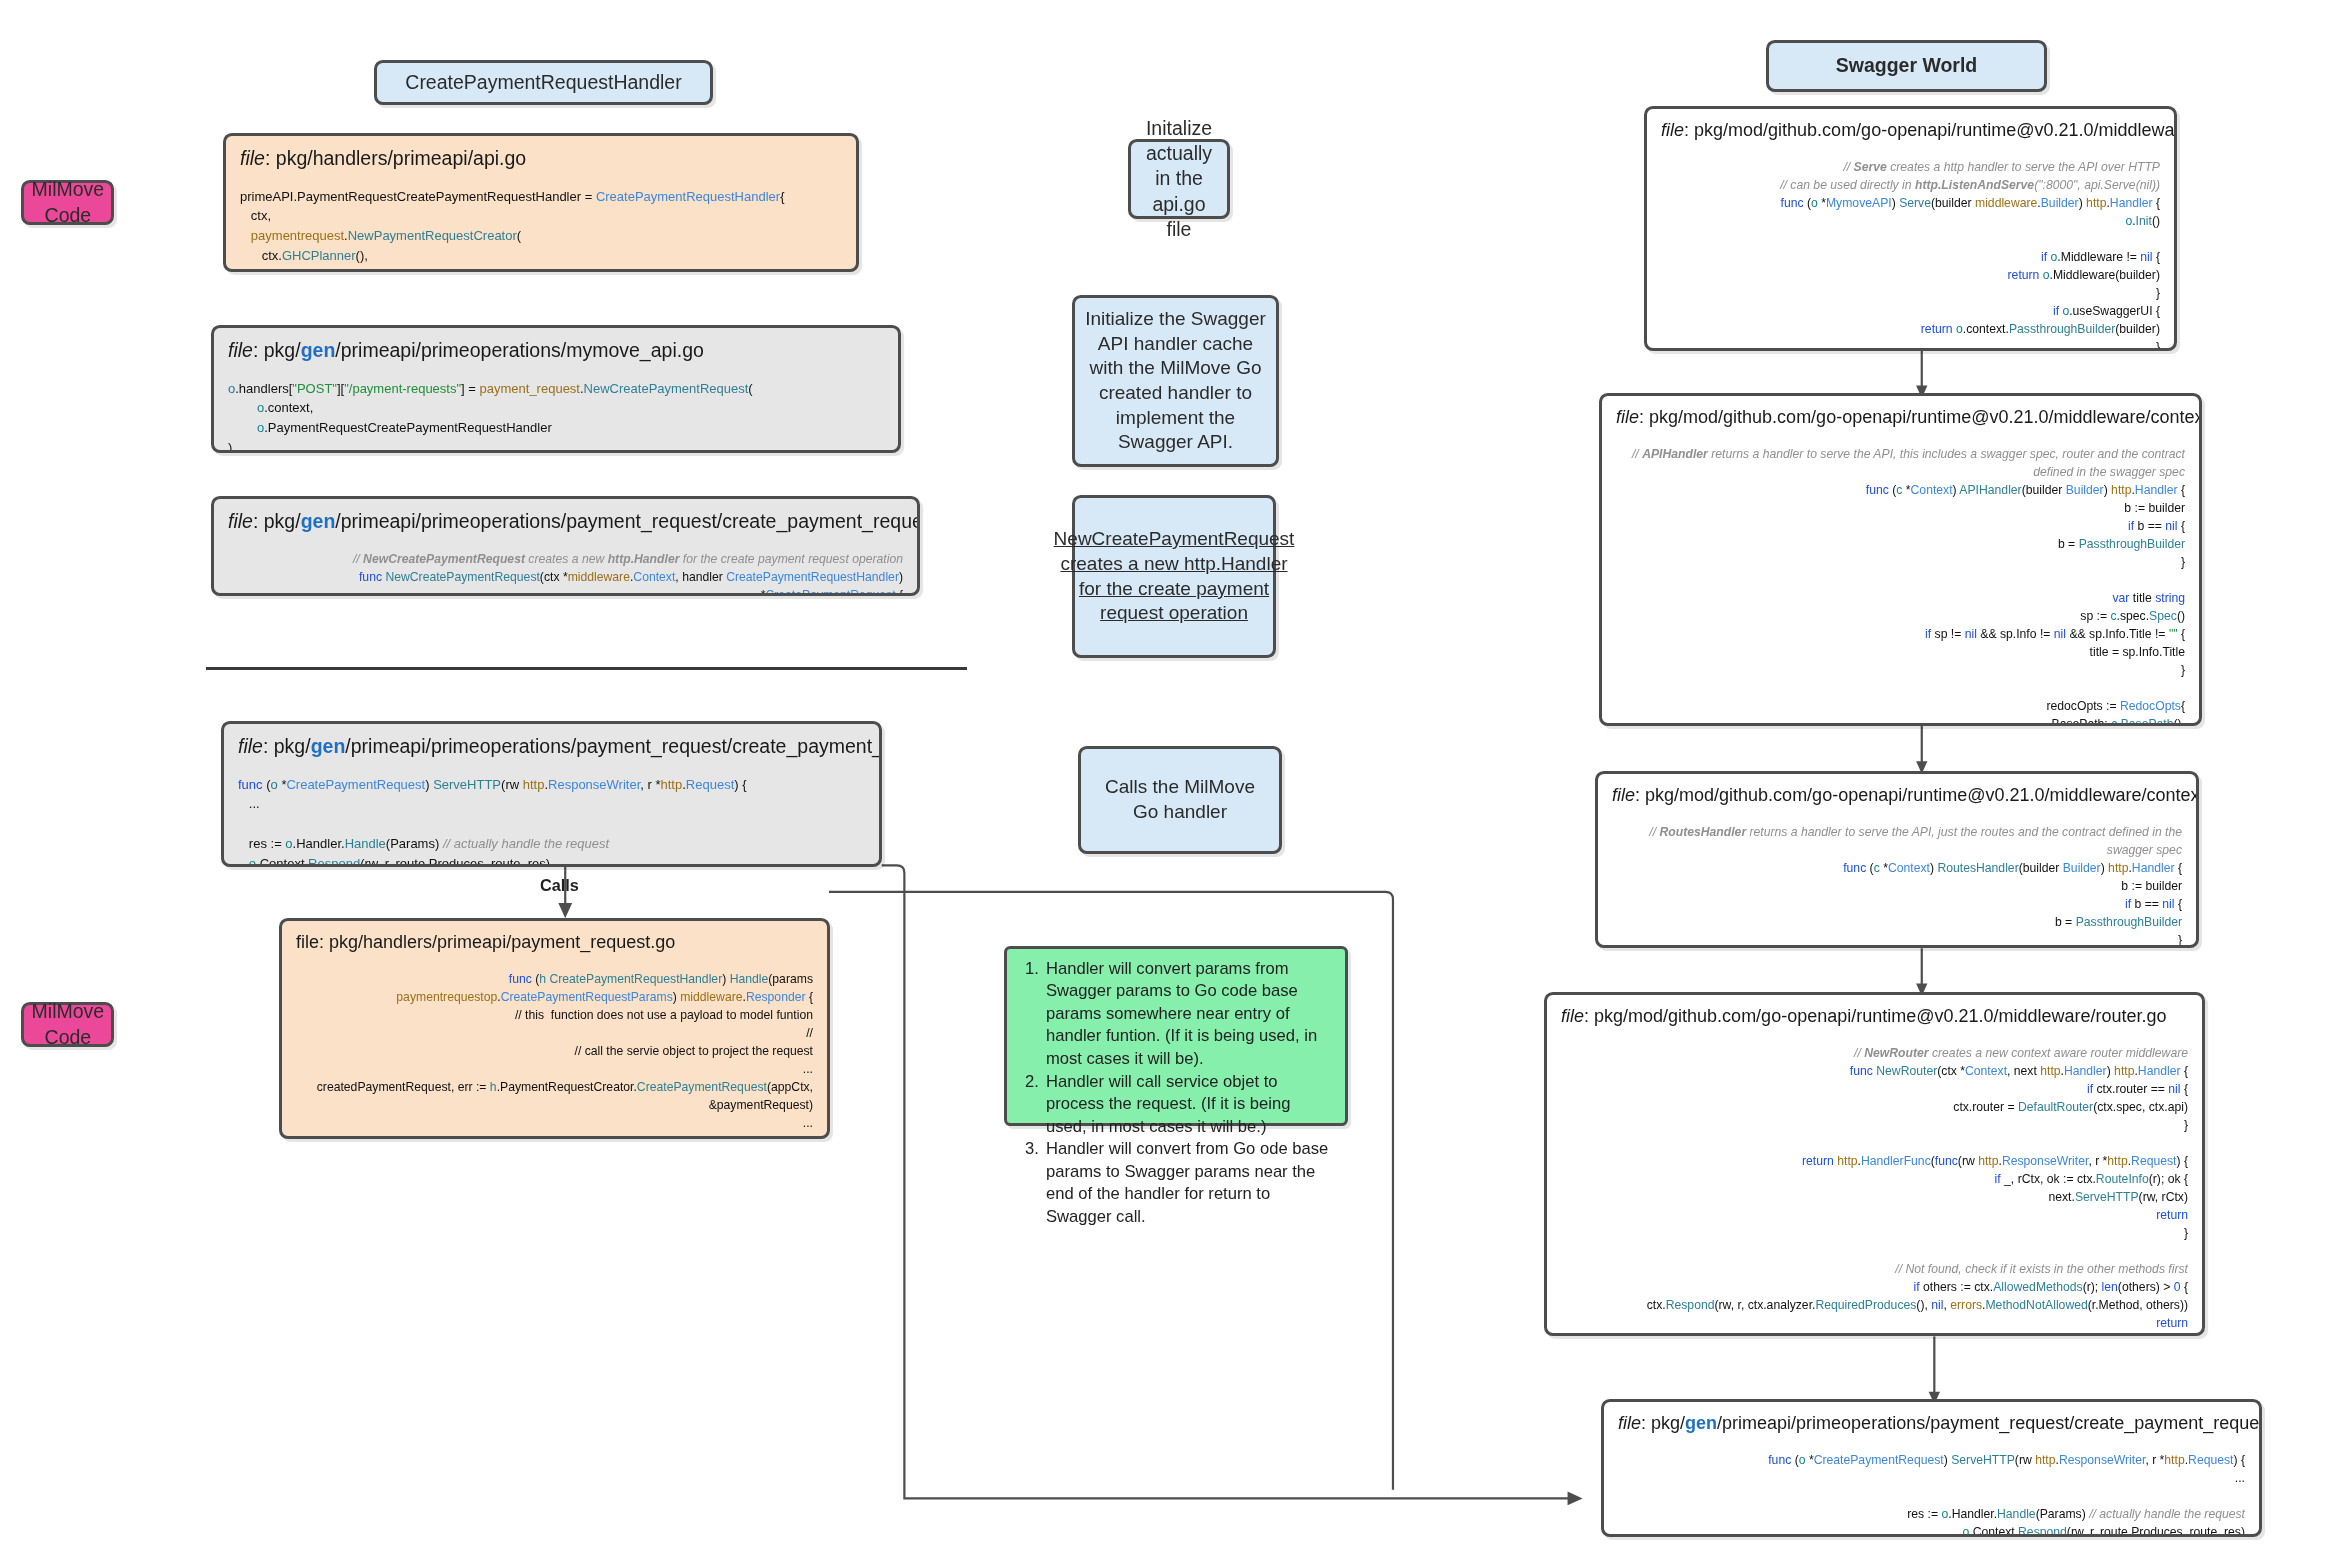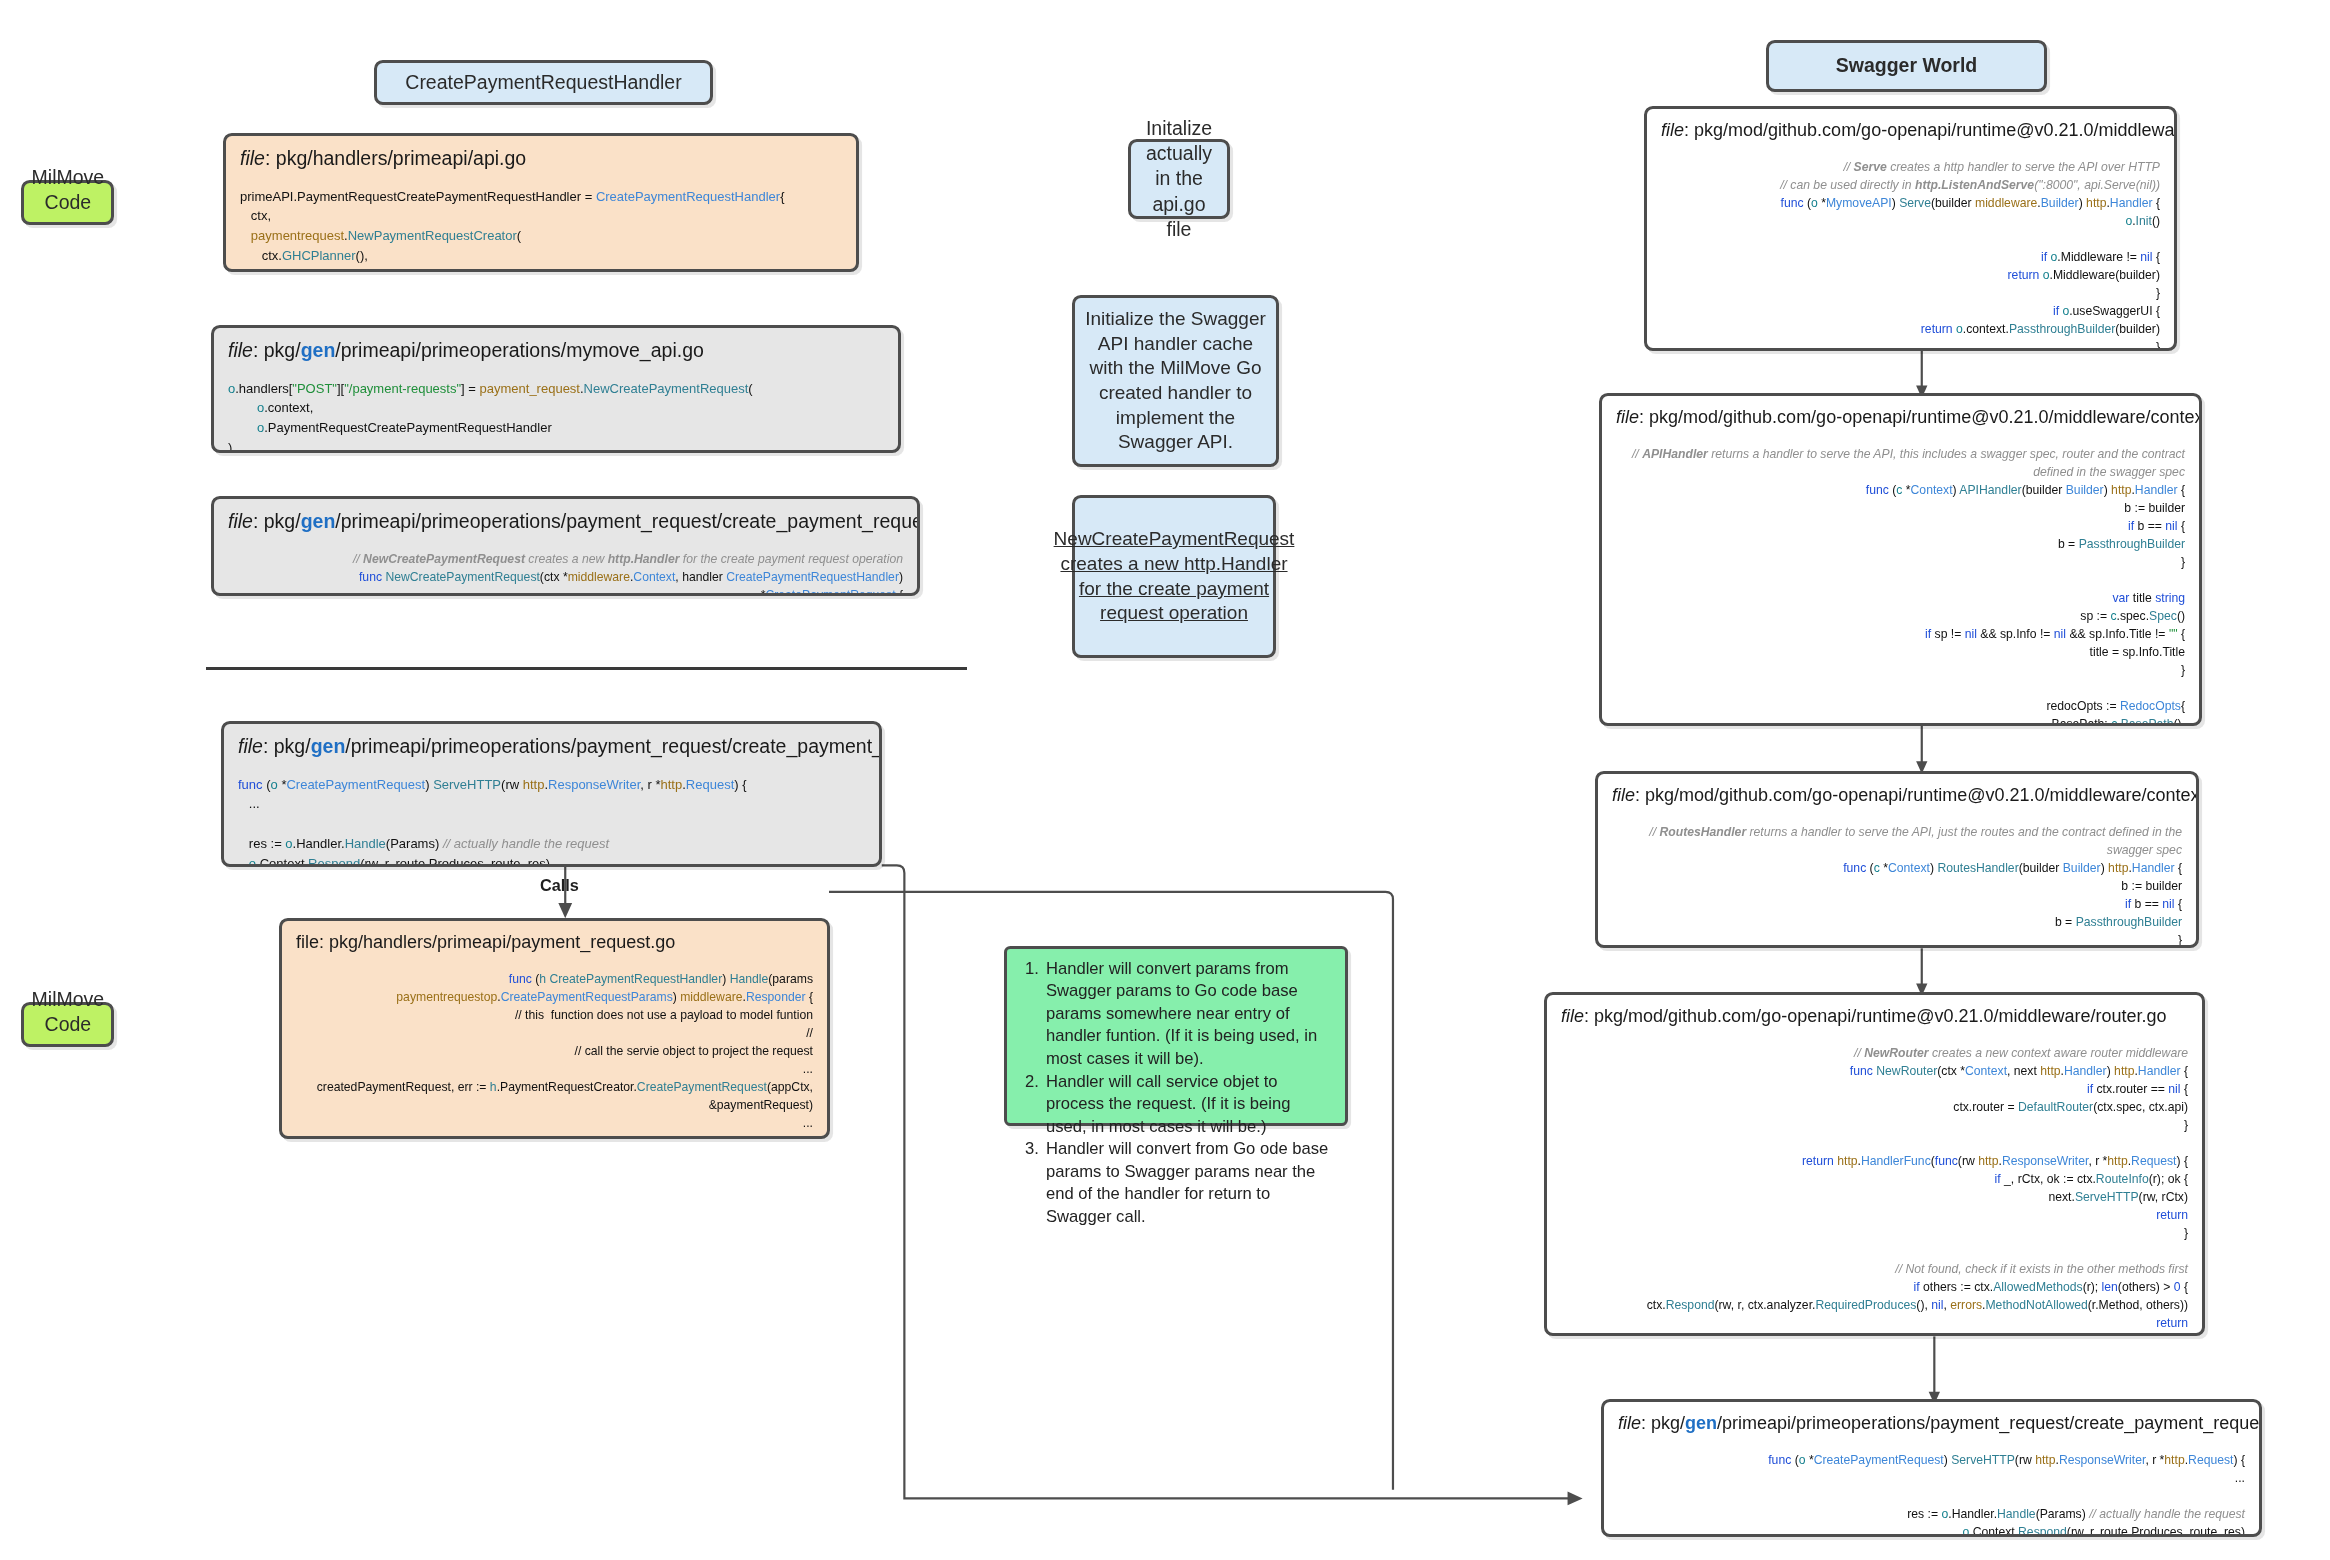--- a/index.html
+++ b/index.html
@@ -16,21 +16,21 @@
   }
   
   .node{
     position:absolute;
     box-sizing:border-box;
     border:3.1px solid #4d4d4d;
     border-radius:8.8px;
     box-shadow:3.1px 3.1px 0 rgba(0,0,0,0.10);
   }
   .node.blue{ background:#d7e9f7; }
-  .node.white{ background:#bef264;align-items:flex-end; }
+  .node.white{ background:#ec4899; }
   .node.code-gray{ background:#e6e6e6; }
   .node.code-orange{ background:#fae1c8; }
   .node.code-white{ background:#ffffff; }
 
   .label-node{
     display:flex;
     align-items:center;
     justify-content:center;
     text-align:center;
     padding:6.3px 10px;
@@ -157,20 +157,23 @@
   </div>
 
   <div class="node blue label-node" style="left:1072px; top:295px; width:207px; height:172px; font-size:19px;">
     <span>Initialize the Swagger API handler cache with the MilMove Go created handler to implement the Swagger API.</span>
   </div>
 
   <div class="node blue label-node" style="left:1072px; top:495px; width:204px; height:163px; font-size:19px;text-decoration:underline;">
     <span>NewCreatePaymentRequest creates a new http.Handler for the create payment request operation</span>
   </div>
 
+  <div class="node blue label-node" style="left:1078px; top:746px; width:204px; height:108px; font-size:19px;">
+    <span>Calls the MilMove Go handler</span>
+  </div>
 
   <div class="listbox" style="left:1004px; top:946px; width:344px; height:180px;">
     <ol>
       <li>Handler will convert params from Swagger params to Go code base params somewhere near entry of handler funtion. (If it is being used, in most cases it will be).</li>
       <li>Handler will call service objet to process the request. (If it is being used, in most cases it will be.)</li>
       <li>Handler will convert from Go ode base params to Swagger params near the end of the handler for return to Swagger call.</li>
     </ol>
   </div>
 
   <div class="divider" style="left:206px; top:667px; width:761px;"></div>

